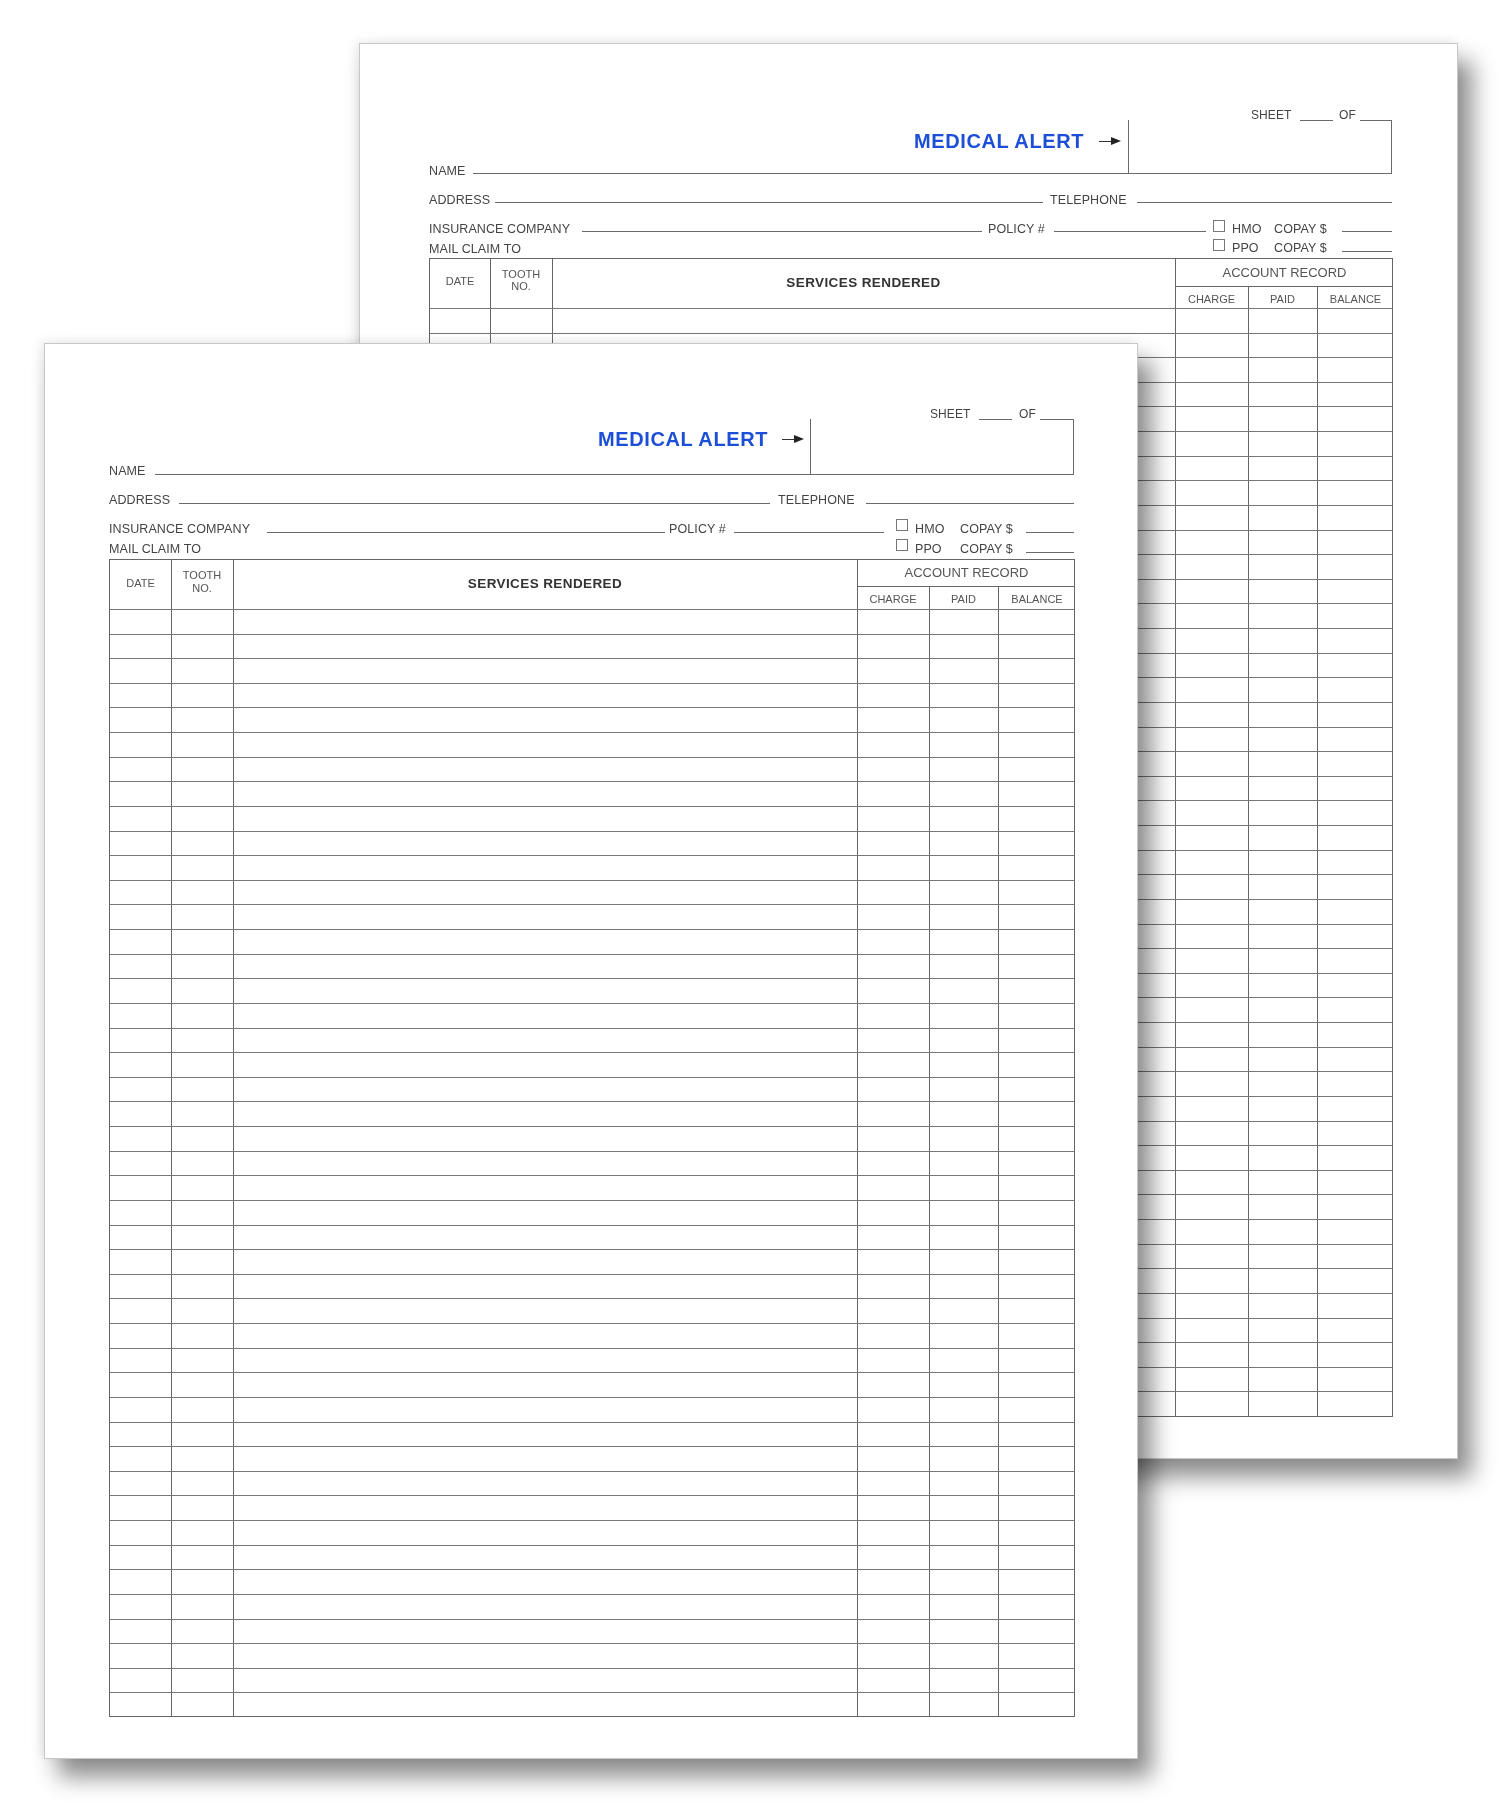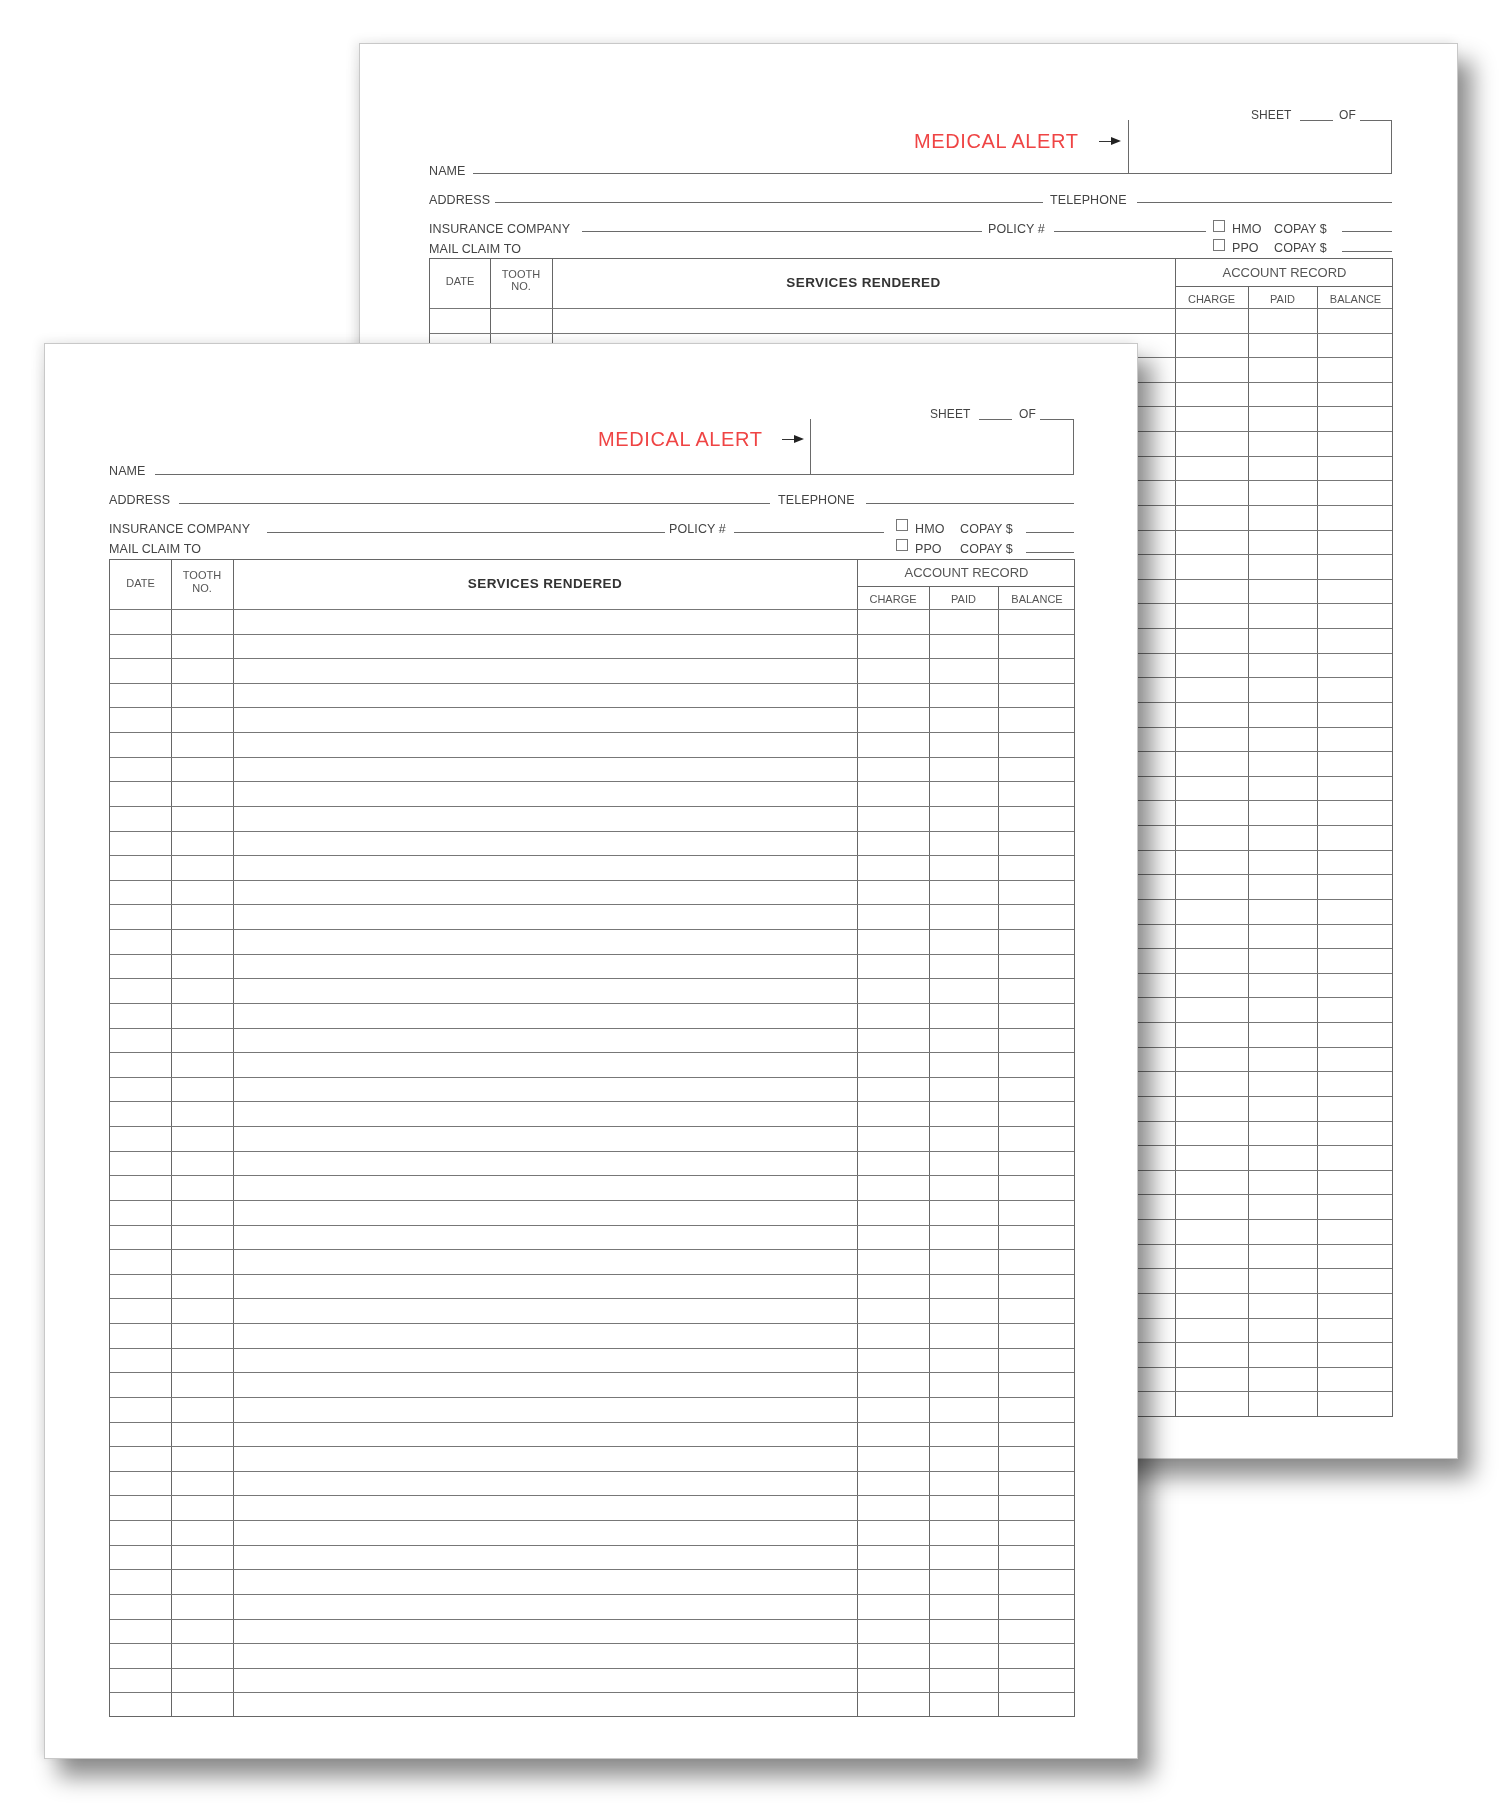--- a/index.html
+++ b/index.html
@@ -3,21 +3,21 @@
 <meta charset="utf-8">
 <style>
   html, body { margin:0; padding:0; background:#ffffff; }
   body { width:1500px; height:1803px; position:relative; overflow:hidden; font-family:"Liberation Sans", sans-serif; color:#3a3a3a; }
   .sheet { position:absolute; background:#ffffff; border:1px solid #c8c8c8; box-sizing:border-box;
            box-shadow: 14px 18px 22px rgba(0,0,0,0.45), -4px -2px 10px rgba(0,0,0,0.08); }
   .abs { position:absolute; }
   .lbl { position:absolute; font-size:12.5px; letter-spacing:0.1px; color:#444; white-space:nowrap; line-height:14px; text-transform:uppercase; }
   .rule { position:absolute; height:0; border-top:1.3px solid #6a6a6a; }
   .vline { position:absolute; width:0; border-left:1.3px solid #6a6a6a; }
-  .title { position:absolute; font-weight:normal; font-size:20px; letter-spacing:0.6px; color:#ef4444; white-space:nowrap; line-height:22px; }
+  .title { position:absolute; font-weight:bold; font-size:20px; letter-spacing:0.6px; color:#1d4ed8; white-space:nowrap; line-height:22px; }
   .arrow { position:absolute; height:0; border-top:1.5px solid #333; }
   .arrowhead { position:absolute; width:0; height:0; border-top:4px solid transparent; border-bottom:4px solid transparent; border-left:10px solid #222; }
   .chk { position:absolute; width:12px; height:12px; border:1px solid #777; box-sizing:border-box; background:#fff; }
   .tbl { position:absolute; border:1.3px solid #666; box-sizing:border-box; }
   .th { position:absolute; text-align:center; color:#555; font-size:11px; line-height:12px; text-transform:uppercase; white-space:nowrap; }
   .th-bold { position:absolute; text-align:center; color:#333; font-size:13.5px; font-weight:bold; letter-spacing:0.4px; white-space:nowrap; }
   .th-acct { position:absolute; text-align:center; color:#555; font-size:13px; white-space:nowrap; }
   .row-line { position:absolute; left:0; right:0; height:0; border-top:1.3px solid #777; }
   .col-line { position:absolute; top:0; bottom:0; width:0; border-left:1.2px solid #666; }
 </style>

